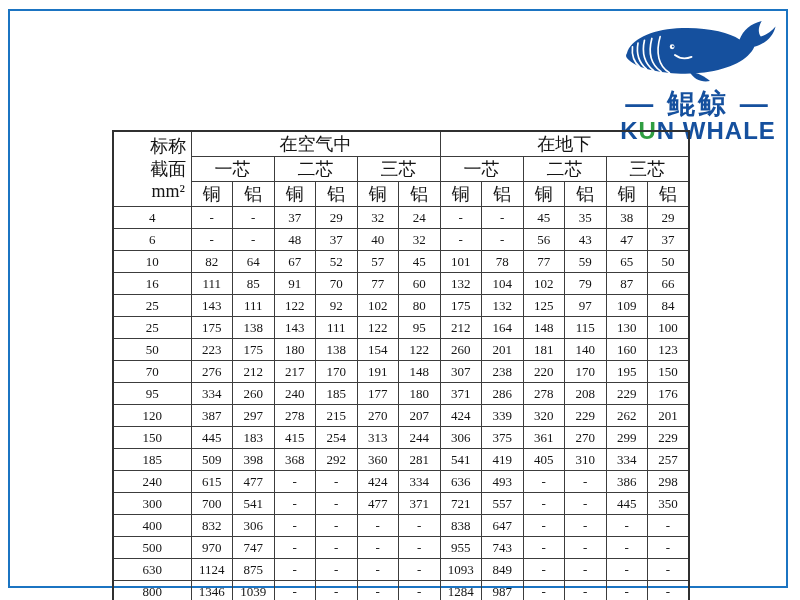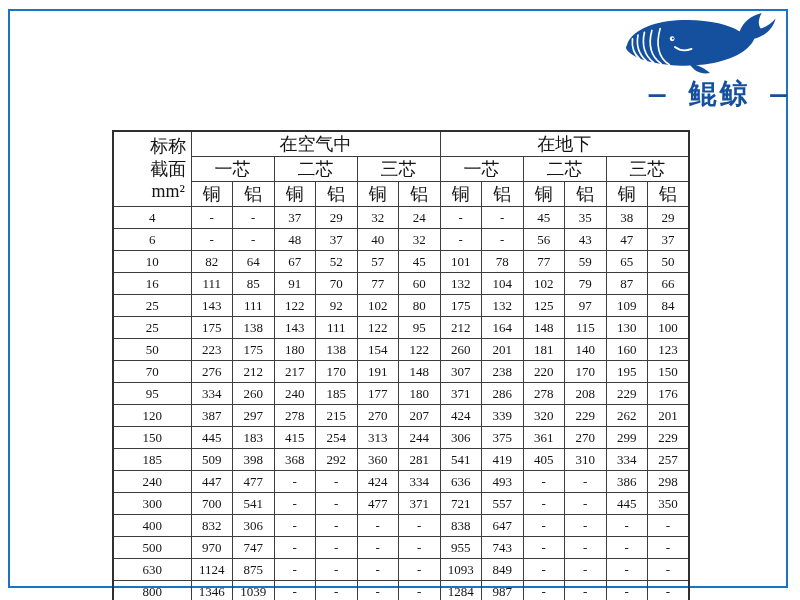--- a/index.html
+++ b/index.html
@@ -7,22 +7,22 @@
     width:800px;height:600px;position:relative;background:#ffffff;
     font-family:"Liberation Serif", serif;overflow:hidden;
   }
   
   .frame{
     position:absolute;left:8px;top:9px;width:780px;height:579px;
     border:2px solid #1b74c2;box-sizing:border-box;pointer-events:none;
   }
   
   .logo{
-    position:absolute;top:12px;left:606px;width:184px;text-align:right;
-    font-family:Liberation Mono, monospace;
+    position:absolute;top:20px;left:606px;width:184px;text-align:center;
+    font-family:Liberation Sans, sans-serif;
   }
   .logo-whale{display:block;margin:0 auto;}
   .logo-cn{
     color:#15509e;font-size:28px;font-weight:bold;letter-spacing:3px;
     line-height:1.0;white-space:nowrap;margin-top:-2px;
   }
   .logo-en{
     color:#15509e;font-size:24px;font-weight:bold;letter-spacing:1px;
     line-height:1.05;white-space:nowrap;
   }
@@ -68,20 +68,21 @@
       <path d="M 20 25 C 18 36 21 46 29 53"></path>
       <path d="M 27 22 C 24 35 27 47 37 55"></path>
       <path d="M 35 20 C 31 35 34 48 45 56"></path>
       <path d="M 44 18 C 39 35 42 50 54 57"></path>
     </g>
     <circle cx="57" cy="29" r="2.6" fill="#ffffff"></circle>
     <circle cx="57.8" cy="28.6" r="1.1" fill="#15509e"></circle>
     <path d="M 60 38 Q 68 44 78 40" stroke="#ffffff" stroke-width="2" fill="none" stroke-linecap="round"></path>
   </svg>
   <div class="logo-cn">— 鲲鲸 —</div>
+  <div class="logo-en"><span>K</span><span class="u">U</span><span>N WHALE</span></div>
 </div>
 
 <table class="data">
   <colgroup>
     <col class="c-size">
     <col span="12">
   </colgroup>
   <thead>
     <tr>
       <th rowspan="3" class="corner">
@@ -290,21 +291,21 @@
         <td>281</td>
         <td>541</td>
         <td>419</td>
         <td>405</td>
         <td>310</td>
         <td>334</td>
         <td>257</td>
       </tr>
       <tr>
         <th>240</th>
-        <td>447</td>
+        <td>615</td>
         <td>477</td>
         <td>-</td>
         <td>-</td>
         <td>424</td>
         <td>334</td>
         <td>636</td>
         <td>493</td>
         <td>-</td>
         <td>-</td>
         <td>386</td>

